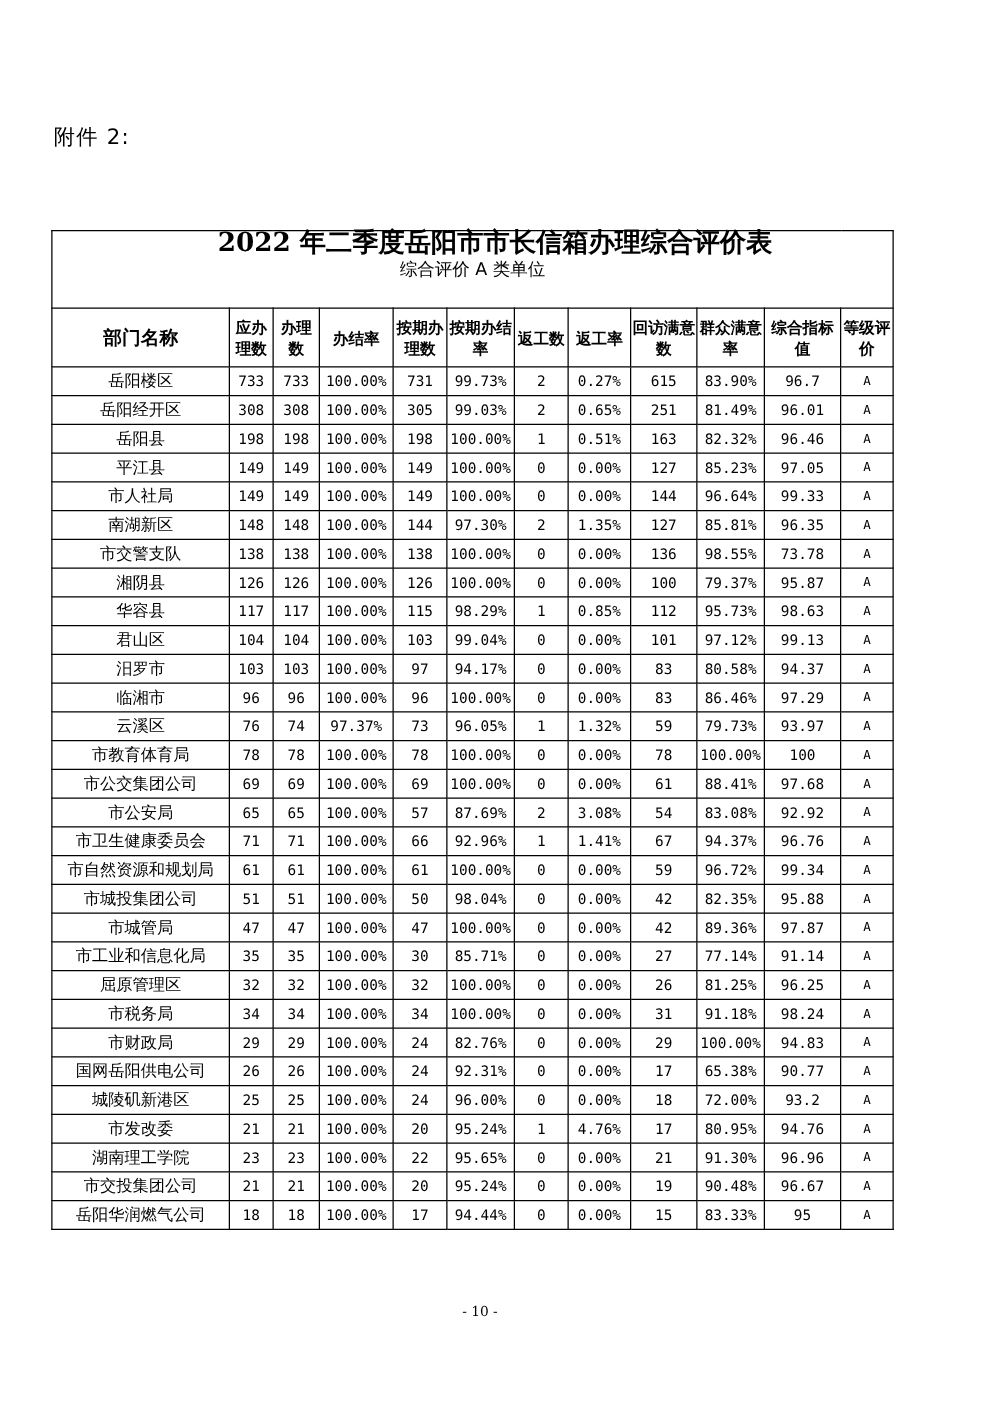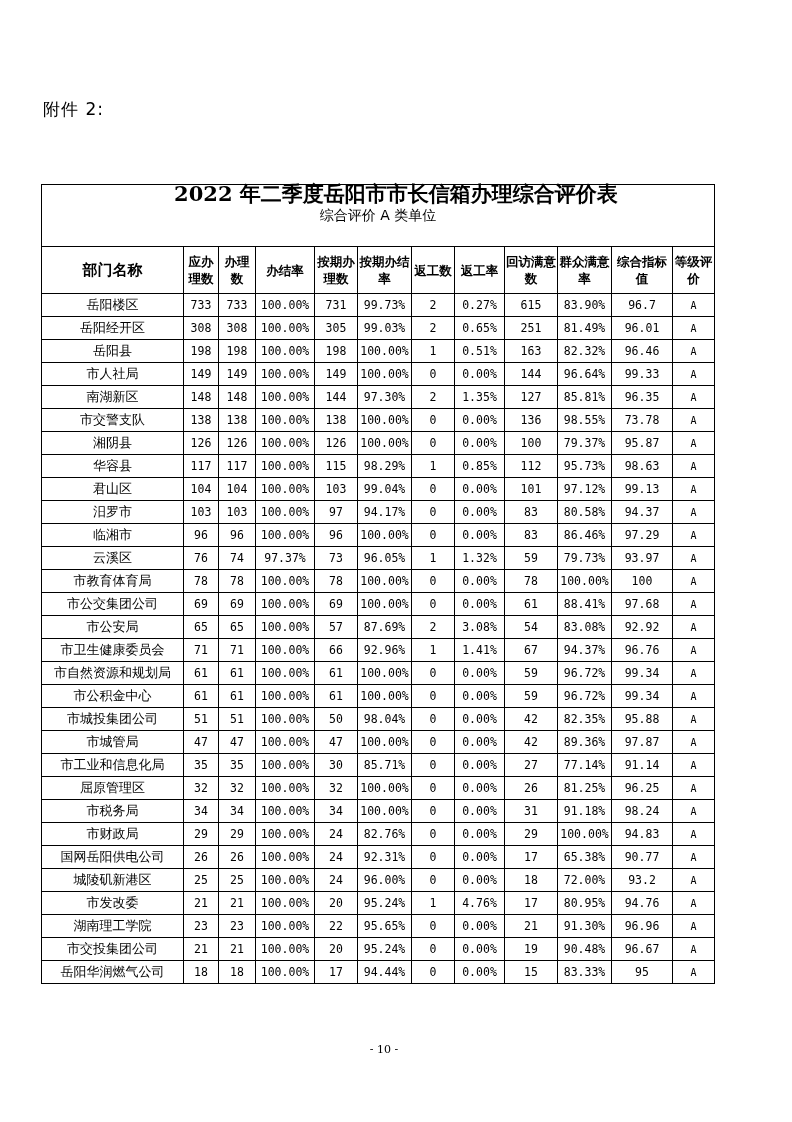--- a/index.html
+++ b/index.html
@@ -95,20 +95,34 @@
           <td>198</td>
           <td>100.00%</td>
           <td>1</td>
           <td>0.51%</td>
           <td>163</td>
           <td>82.32%</td>
           <td>96.46</td>
           <td class="grade">A</td>
         </tr>
         <tr>
+          <td class="name">平江县</td>
+          <td>149</td>
+          <td>149</td>
+          <td>100.00%</td>
+          <td>149</td>
+          <td>100.00%</td>
+          <td>0</td>
+          <td>0.00%</td>
+          <td>127</td>
+          <td>85.23%</td>
+          <td>97.05</td>
+          <td class="grade">A</td>
+        </tr>
+        <tr>
           <td class="name">市人社局</td>
           <td>149</td>
           <td>149</td>
           <td>100.00%</td>
           <td>149</td>
           <td>100.00%</td>
           <td>0</td>
           <td>0.00%</td>
           <td>144</td>
           <td>96.64%</td>
@@ -291,34 +305,20 @@
           <td>61</td>
           <td>100.00%</td>
           <td>0</td>
           <td>0.00%</td>
           <td>59</td>
           <td>96.72%</td>
           <td>99.34</td>
           <td class="grade">A</td>
         </tr>
         <tr>
-          <td class="name">市公积金中心</td>
-          <td>61</td>
-          <td>61</td>
-          <td>100.00%</td>
-          <td>61</td>
-          <td>100.00%</td>
-          <td>0</td>
-          <td>0.00%</td>
-          <td>59</td>
-          <td>96.72%</td>
-          <td>99.34</td>
-          <td class="grade">A</td>
-        </tr>
-        <tr>
           <td class="name">市城投集团公司</td>
           <td>51</td>
           <td>51</td>
           <td>100.00%</td>
           <td>50</td>
           <td>98.04%</td>
           <td>0</td>
           <td>0.00%</td>
           <td>42</td>
           <td>82.35%</td>

